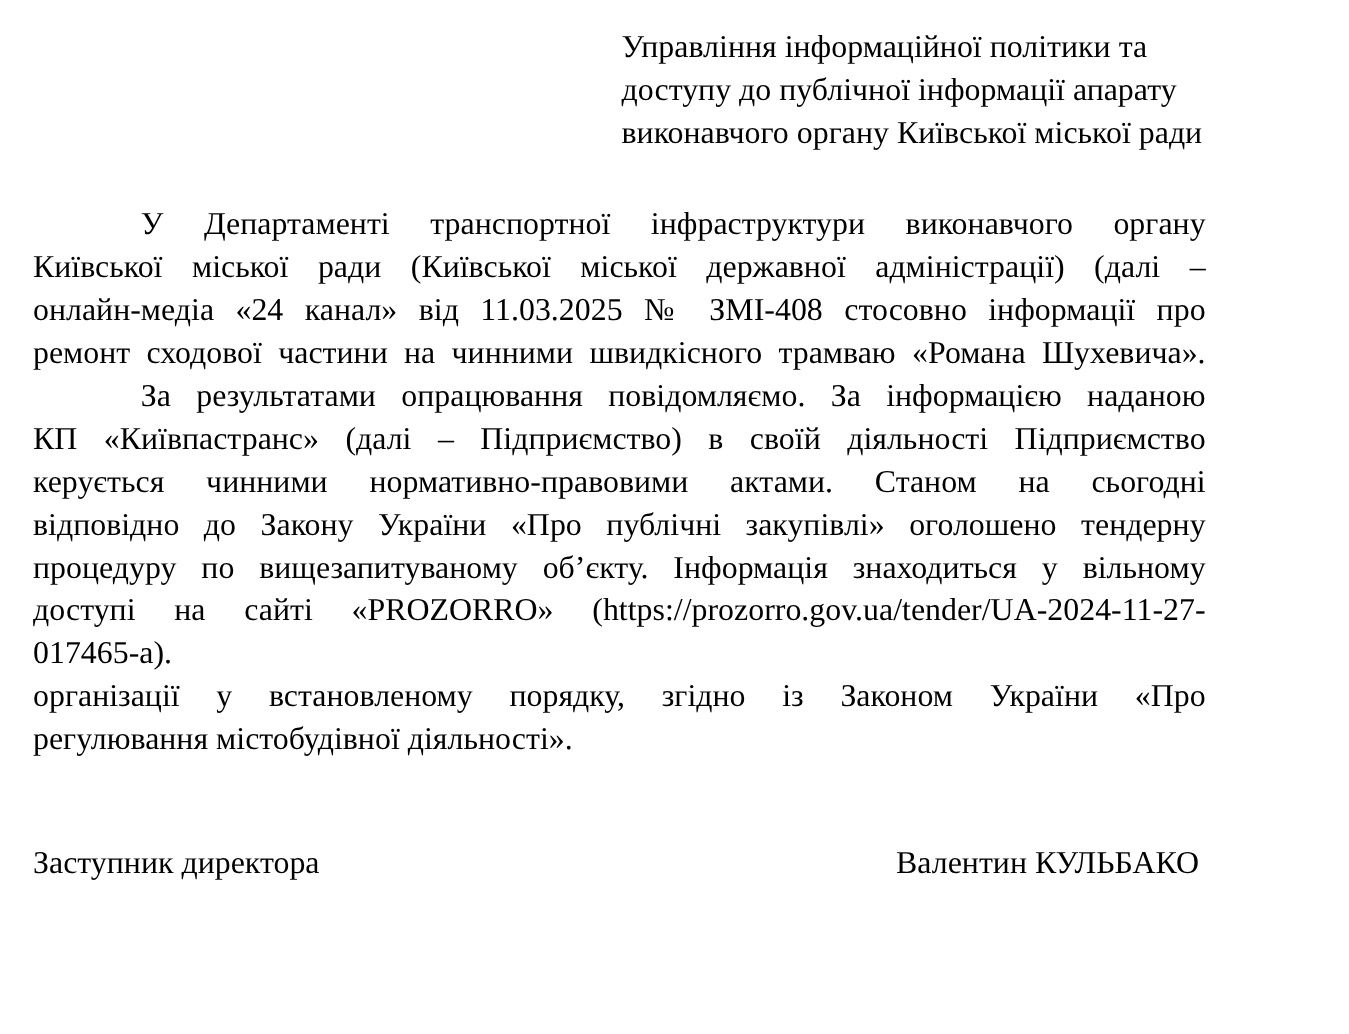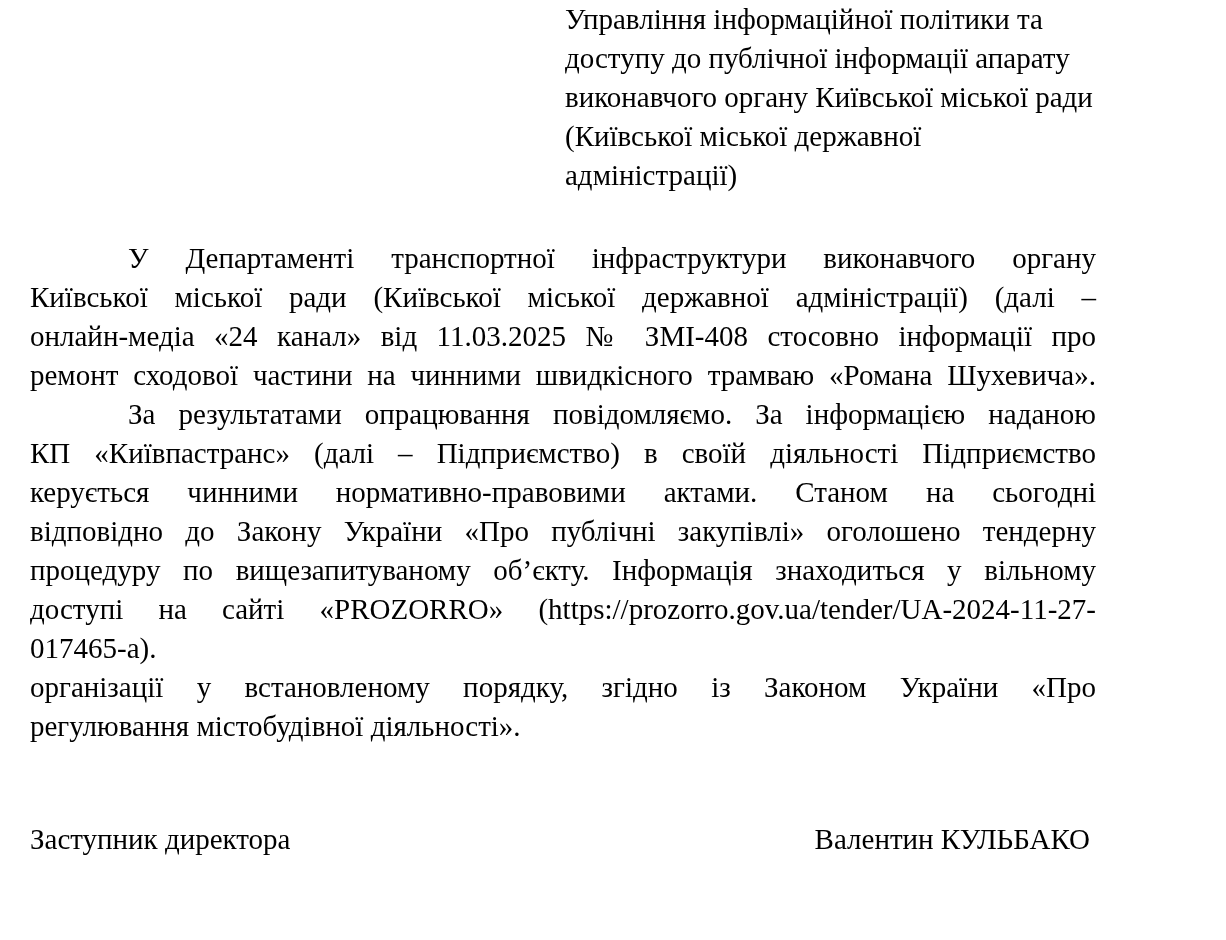--- a/index.html
+++ b/index.html
@@ -10,20 +10,21 @@
   .page {
     position: relative;
     width: 1132px;
     height: 940px;
     box-sizing: border-box;
     background: #ffffff;
     color: #000000;
     font-family: "Liberation Serif", "DejaVu Serif", serif;
     font-size: 29px;
     line-height: 39px;
+    padding-top: 24px;
     overflow: hidden;
   }
   .addressee {
     margin: 0 36px 0 565px;
     text-align: left;
   }
   .body-text {
     margin: 44px 36px 0 30px; 
   }
   .line {
@@ -53,21 +54,20 @@
 </style>
 </head>
 <body>
 
 <div class="page">
 
   <div class="addressee">
     <div class="line lline">Управління інформаційної політики та</div>
     <div class="line lline">доступу до публічної інформації апарату</div>
     <div class="line lline">виконавчого органу Київської міської ради</div>
-    <div class="line lline">(Київської міської державної адміністрації)</div>
   </div>
 
   <div class="body-text">
 
     <div>
       <div class="line jline indent">У Департаменті транспортної інфраструктури виконавчого органу</div>
       <div class="line jline">Київської міської ради (Київської міської державної адміністрації) (далі –</div>
       <div class="line jline">онлайн-медіа «24 канал» від 11.03.2025 № ЗМІ-408 стосовно інформації про</div>
       <div class="line jline">ремонт сходової частини на чинними швидкісного трамваю «Романа Шухевича».</div>
     </div>

